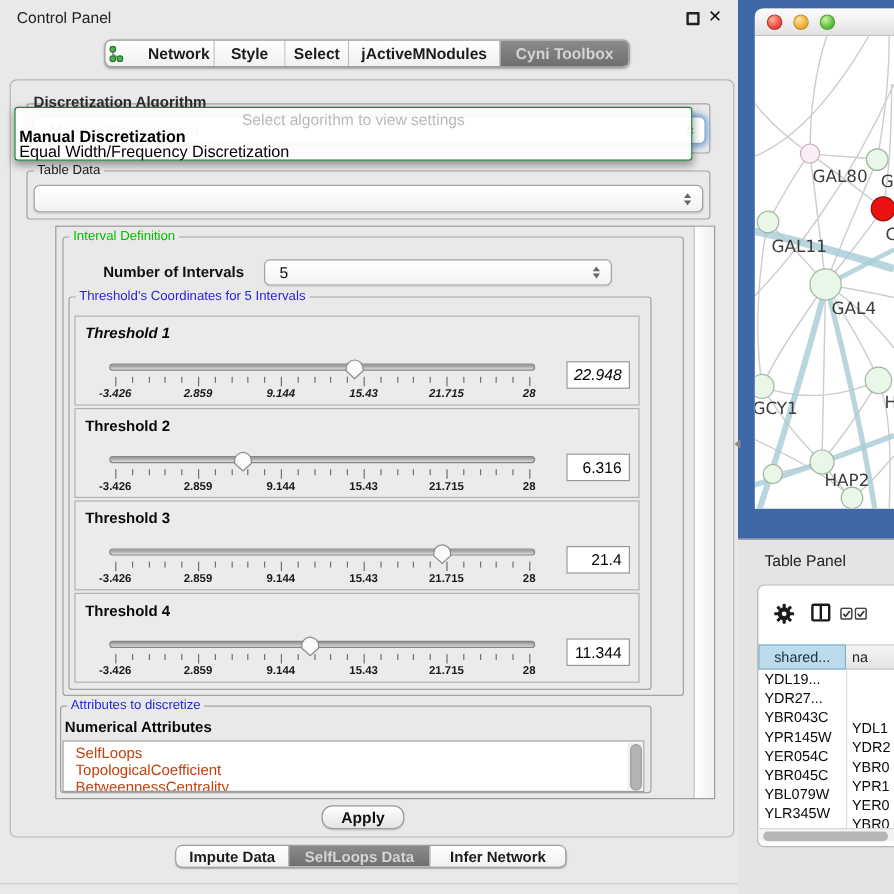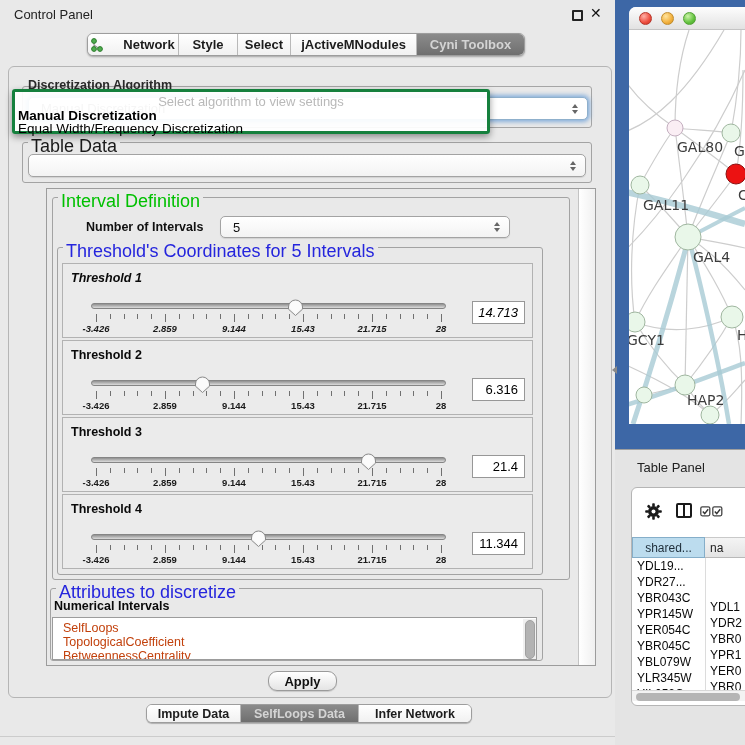--- a/index.html
+++ b/index.html
@@ -14,26 +14,26 @@
 #tab-bar{position:absolute;left:87px;top:33px;height:23px;display:flex;border:1px solid #9d9d9d;border-radius:6px;overflow:hidden;background:#fff;box-shadow:0 1px 2px rgba(0,0,0,.3);}
 .tab{display:flex;align-items:center;justify-content:center;font-size:13px;font-weight:bold;color:#1c1c1c;background:linear-gradient(#ffffff,#f1f1f1);border-right:1px solid #b9b9b9;gap:20px;}
 .tab:last-child{border-right:none;}
 .tab.selected{background:linear-gradient(#8b8b8b,#6f6f6f);color:#d4d4d4;border-right-color:#666;}
 
 #content-box{position:absolute;left:8px;top:66px;width:604px;height:632px;border:1px solid #b5b5b5;border-radius:6px;background:#e9e9e9;}
 #disc-algo-label{position:absolute;left:28px;top:78px;font-size:12.5px;font-weight:600;color:#2a2a2a;z-index:3;}
 #disc-algo-group{position:absolute;left:22px;top:86px;width:570px;height:42px;border:1px solid #a5a5a5;border-radius:3px;z-index:2;}
 #disc-algo-combo{position:absolute;left:28px;top:97px;width:560px;height:23px;background:#fff;border:1px solid #8fb0cc;border-radius:5px;box-shadow:0 0 4px 2px rgba(100,155,215,.75);z-index:4;display:flex;align-items:center;padding-left:12px;font-size:13px;color:#444;}
 
-#popup{position:absolute;left:12px;top:89px;width:478px;height:45px;background:rgba(255,255,255,.93);border:3px solid #15803d;border-radius:3px;box-shadow:0 3px 7px rgba(0,0,0,.4);z-index:50;}
+#popup{position:absolute;left:12px;top:89px;width:565px;height:45px;background:rgba(255,255,255,.93);border:1px solid #15803d;border-radius:3px;box-shadow:0 3px 7px rgba(0,0,0,.4);z-index:50;}
 #popup-hint{position:absolute;left:0;top:2px;width:100%;text-align:center;font-size:13px;color:#b9b9b9;}
 .popup-item{position:absolute;left:3px;font-size:13.5px;color:#000;white-space:nowrap;}
 
 .group{position:absolute;border:1px solid #a3a3a3;border-radius:3px;}
-.gtitle{position:absolute;top:-7px;left:5px;background:#e9e9e9;padding:0 3px;font-size:18px;white-space:nowrap;}
+.gtitle{position:absolute;top:-7px;left:5px;background:#e9e9e9;padding:0 3px;font-size:11px;white-space:nowrap;}
 #table-data-group{left:22px;top:142px;width:570px;height:41px;}
 #table-data-combo{position:absolute;left:28px;top:154px;width:558px;height:23px;background:linear-gradient(#ffffff,#f3f3f3);border:1px solid #a3a3a3;border-radius:5px;display:flex;align-items:center;padding-left:9px;font-size:13px;color:#111;box-shadow:0 1px 1px rgba(0,0,0,.1);}
 .stepper{position:absolute;right:9px;top:50%;transform:translateY(-50%);display:flex;flex-direction:column;align-items:center;gap:2px;}
 .arr-up{width:0;height:0;border-left:3.5px solid transparent;border-right:3.5px solid transparent;border-bottom:4.5px solid #666;}
 .arr-dn{width:0;height:0;border-left:3.5px solid transparent;border-right:3.5px solid transparent;border-top:4.5px solid #666;}
 
 #scrollpane{position:absolute;left:46px;top:188px;width:550px;height:478px;border:1px solid #9c9c9c;background:#e9e9e9;}
 #vscroll-track{position:absolute;left:578px;top:189px;width:17px;height:476px;background:linear-gradient(to right,#ffffff,#f0f0f0);border-left:1px solid #c3c3c3;}
 #interval-group{left:52px;top:197px;width:518px;height:383px;}
 #interval-group .gtitle{color:#00c000;}
@@ -202,21 +202,21 @@
       <div class="ticklabel" style="left: 11px;">-3.426</div>
       <div class="ticklabel" style="left: 80px;">2.859</div>
       <div class="ticklabel" style="left: 149px;">9.144</div>
       <div class="ticklabel" style="left: 218px;">15.43</div>
       <div class="ticklabel" style="left: 287px;">21.715</div>
       <div class="ticklabel" style="left: 356px;">28</div>
       <div class="thumb" style="left: 223.633px;"><svg width="17" height="18" viewBox="0 0 17 18">
           <path d="M1.5 8 a7 7 0 0 1 14 0 l0 2.2 L8.5 16.5 L1.5 10.2 Z" fill="#f4f4f4" stroke="#8a8a8a"></path>
           <path d="M2.5 8 a6 6 0 0 1 12 0 l0 1 L8.5 14.5 L2.5 9 Z" fill="#ffffff" opacity="0.6"></path>
         </svg></div>
-      <div class="vbox">14.713</div>
+      <div class="vbox">22.948</div>
     </div>
     <div class="tpanel" style="top: 340px;">
       <div class="ttitle">Threshold 2</div>
       <div class="track"></div>
       <div class="tick" style="left: 33px; top: 50px; height: 8px;"></div>
       <div class="tick" style="left: 46.8px; top: 50px; height: 5px;"></div>
       <div class="tick" style="left: 60.6px; top: 50px; height: 5px;"></div>
       <div class="tick" style="left: 74.4px; top: 50px; height: 5px;"></div>
       <div class="tick" style="left: 88.2px; top: 50px; height: 5px;"></div>
       <div class="tick" style="left: 102px; top: 50px; height: 8px;"></div>
@@ -332,21 +332,21 @@
           <path d="M1.5 8 a7 7 0 0 1 14 0 l0 2.2 L8.5 16.5 L1.5 10.2 Z" fill="#f4f4f4" stroke="#8a8a8a"></path>
           <path d="M2.5 8 a6 6 0 0 1 12 0 l0 1 L8.5 14.5 L2.5 9 Z" fill="#ffffff" opacity="0.6"></path>
         </svg></div>
       <div class="vbox">11.344</div>
     </div>
   </div>
 
 <div id="attr-group" class="group">
   <span class="gtitle">Attributes to discretize</span>
 </div>
-<div id="num-attr-label">Numerical Intervals</div>
+<div id="num-attr-label">Numerical Attributes</div>
 <div id="attr-list">
   <div id="attr-vtrack">
       <div id="attr-vthumb"></div>
     </div>
 <div class="attr-item" style="top: 3px;">SelfLoops</div>
     <div class="attr-item" style="top: 17px;">TopologicalCoefficient</div>
     <div class="attr-item" style="top: 31px;">BetweennessCentrality</div>
   </div>
 
 <button id="apply-btn">Apply</button>

